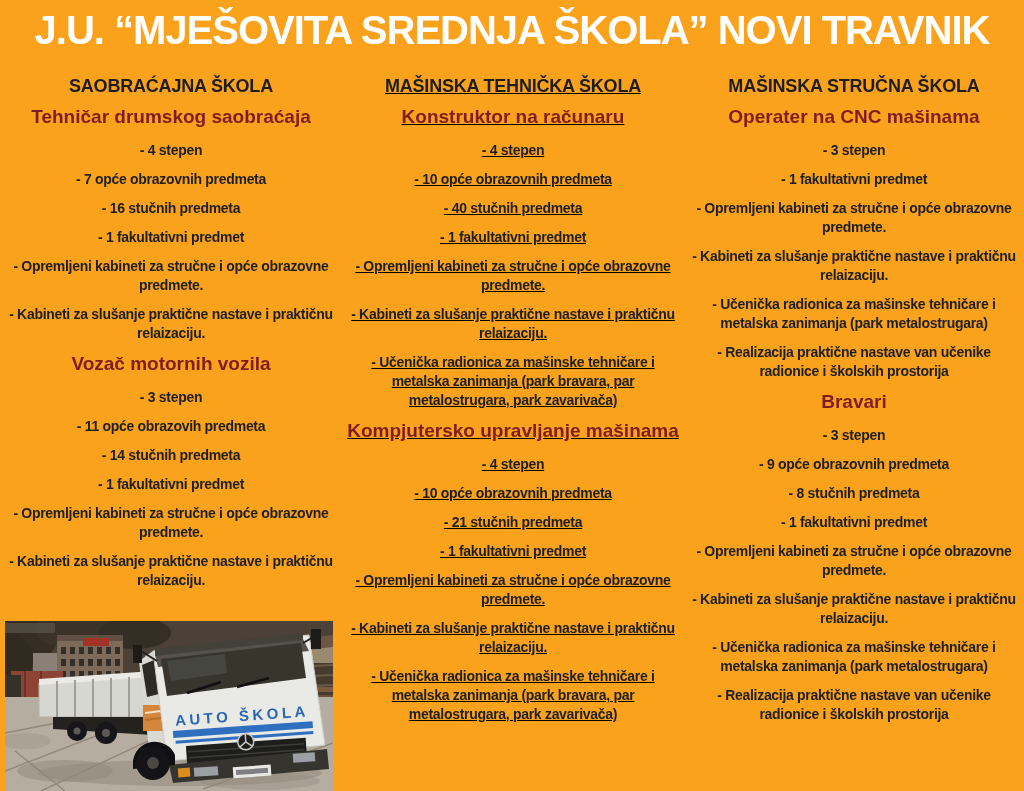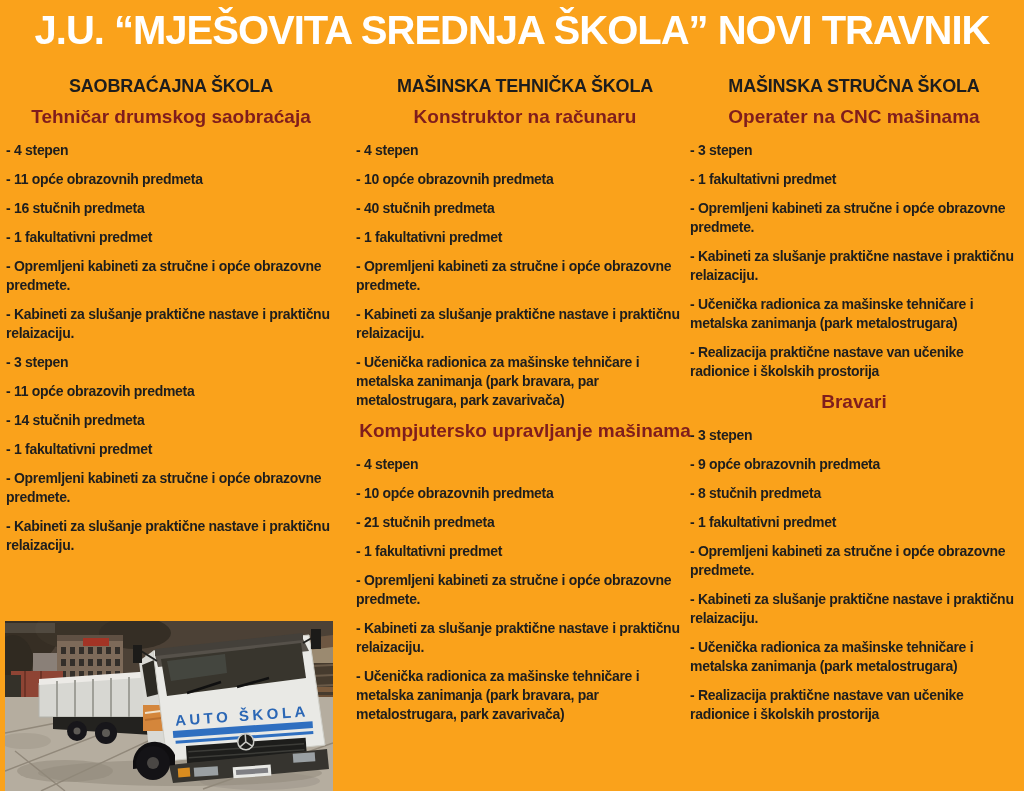--- a/index.html
+++ b/index.html
@@ -11,31 +11,31 @@
     font-family:"Liberation Sans",sans-serif;
   }
   .title{
     position:absolute;left:0;top:8px;width:1024px;
     text-align:center;
     font-size:40px;font-weight:bold;color:#FFFFFF;
     letter-spacing:-1px;white-space:nowrap;
   }
   .col{position:absolute;top:62px;}
   .col-1{left:4px;width:334px;}
-  .col-2{left:354px;width:342px;}
+  .col-2{left:342px;width:342px;text-decoration:underline;}
   .col-3{left:688px;width:332px;}
   .col-header{
     font-size:18px;font-weight:bold;color:#1d1d1d;
     text-align:center;letter-spacing:-0.2px;white-space:nowrap;margin-top:14px;
   }
   .program-name{
     font-size:19px;font-weight:bold;color:#7f1d1d;
     text-align:center;margin:9px 0 13px 0;white-space:nowrap;
   }
-  .items{padding:0 2px;}
+  .items{padding:0 2px;text-align:center;}
   .item{
     font-size:14px;font-weight:bold;color:#1e1e1e;
     line-height:19px;margin-bottom:10px;letter-spacing:-0.3px;
   }
   .photo{
     position:absolute;left:5px;top:621px;width:328px;height:170px;
   }
   .photo svg{display:block;}
 </style>
 </head>
@@ -44,28 +44,29 @@
 <div class="slide">
 
   <div class="title">J.U. “MJEŠOVITA SREDNJA ŠKOLA” NOVI TRAVNIK</div>
 
   <div class="col col-1">
     <div class="col-header">SAOBRAĆAJNA ŠKOLA</div>
     <div class="program">
       <div class="program-name">Tehničar drumskog saobraćaja</div>
       <div class="items">
           <div class="item">- 4 stepen</div>
-          <div class="item">- 11 opće obrazovnih predmeta</div>
+          <div class="item">- 7 opće obrazovnih predmeta</div>
           <div class="item">- 16 stučnih predmeta</div>
           <div class="item">- 1 fakultativni predmet</div>
           <div class="item">- Opremljeni kabineti za stručne i  opće obrazovne predmete.</div>
           <div class="item">- Kabineti za slušanje praktične nastave i praktičnu relaizaciju.</div>
         </div>
     </div>
     <div class="program">
+      <div class="program-name">Vozač motornih vozila</div>
       <div class="items">
           <div class="item">- 3 stepen</div>
           <div class="item">- 11 opće obrazovih predmeta</div>
           <div class="item">- 14 stučnih predmeta</div>
           <div class="item">- 1 fakultativni predmet</div>
           <div class="item">- Opremljeni kabineti za stručne i  opće obrazovne predmete.</div>
           <div class="item">- Kabineti za slušanje praktične nastave i praktičnu relaizaciju.</div>
         </div>
     </div>
   </div>

